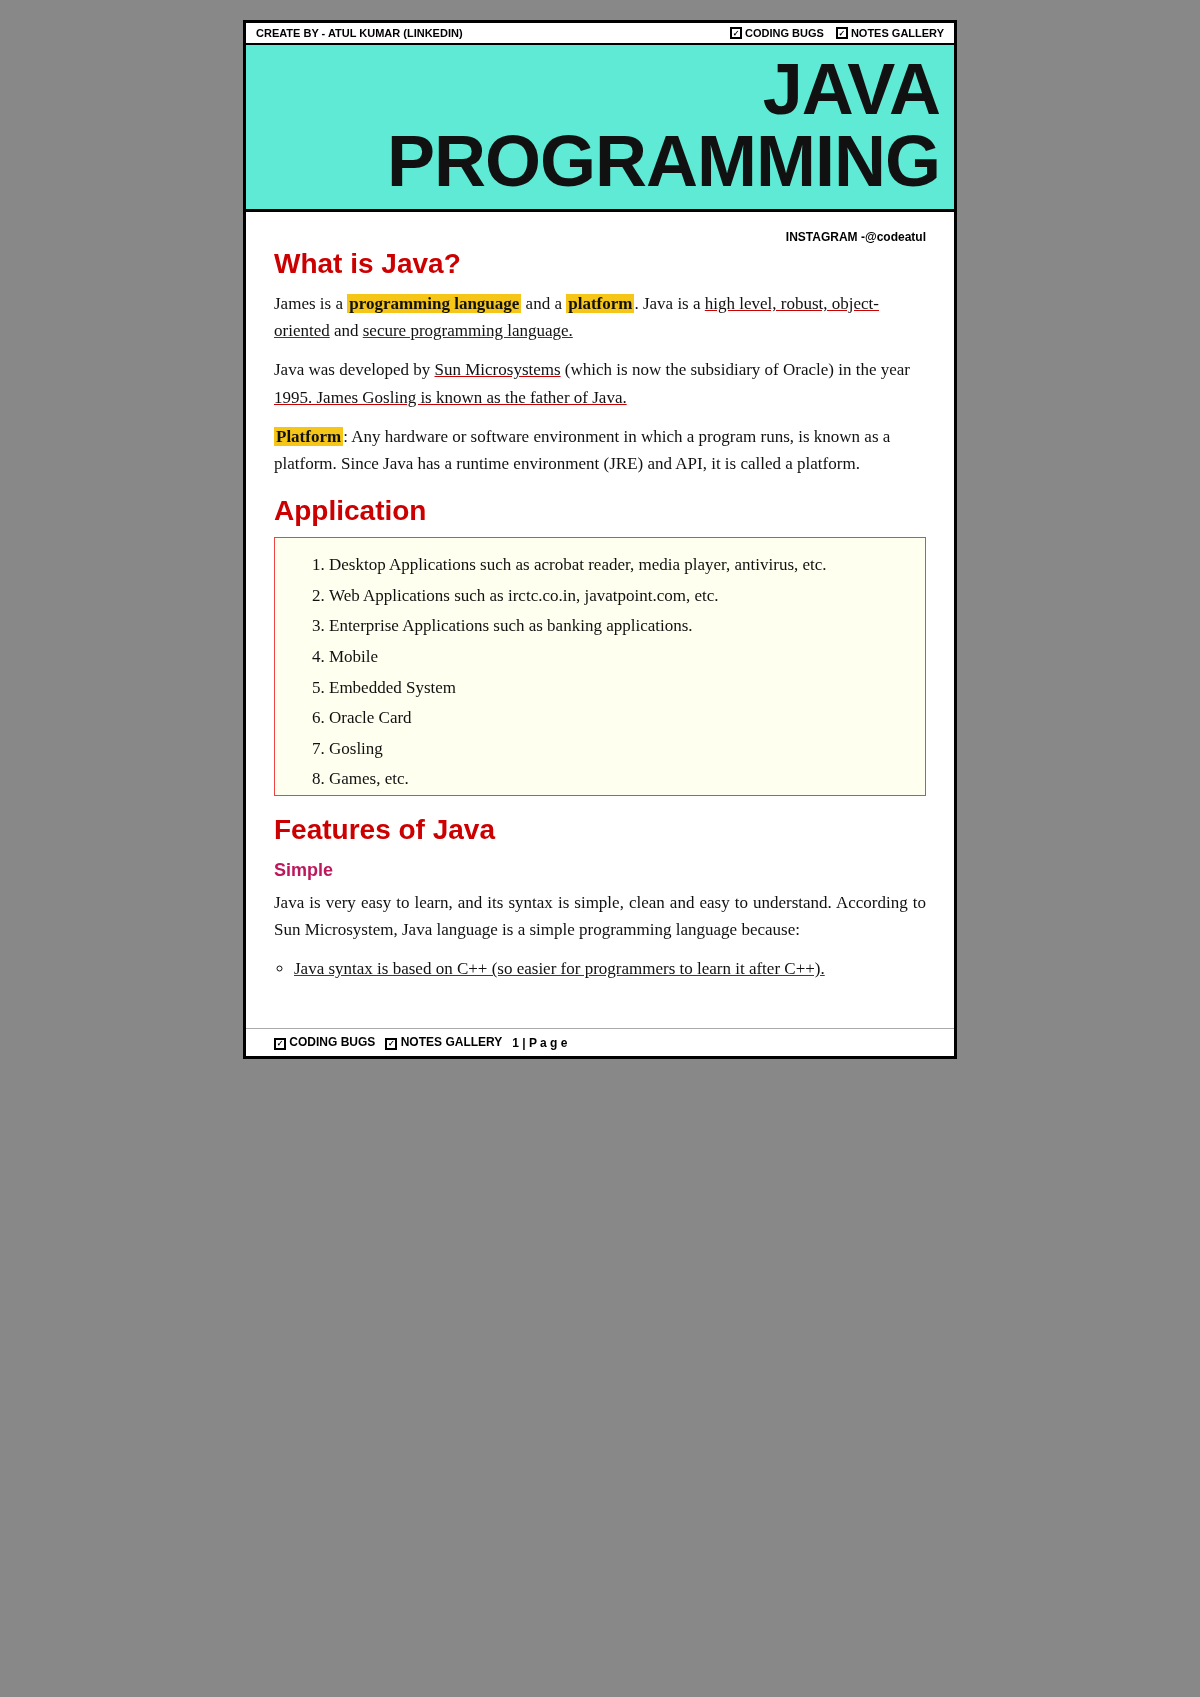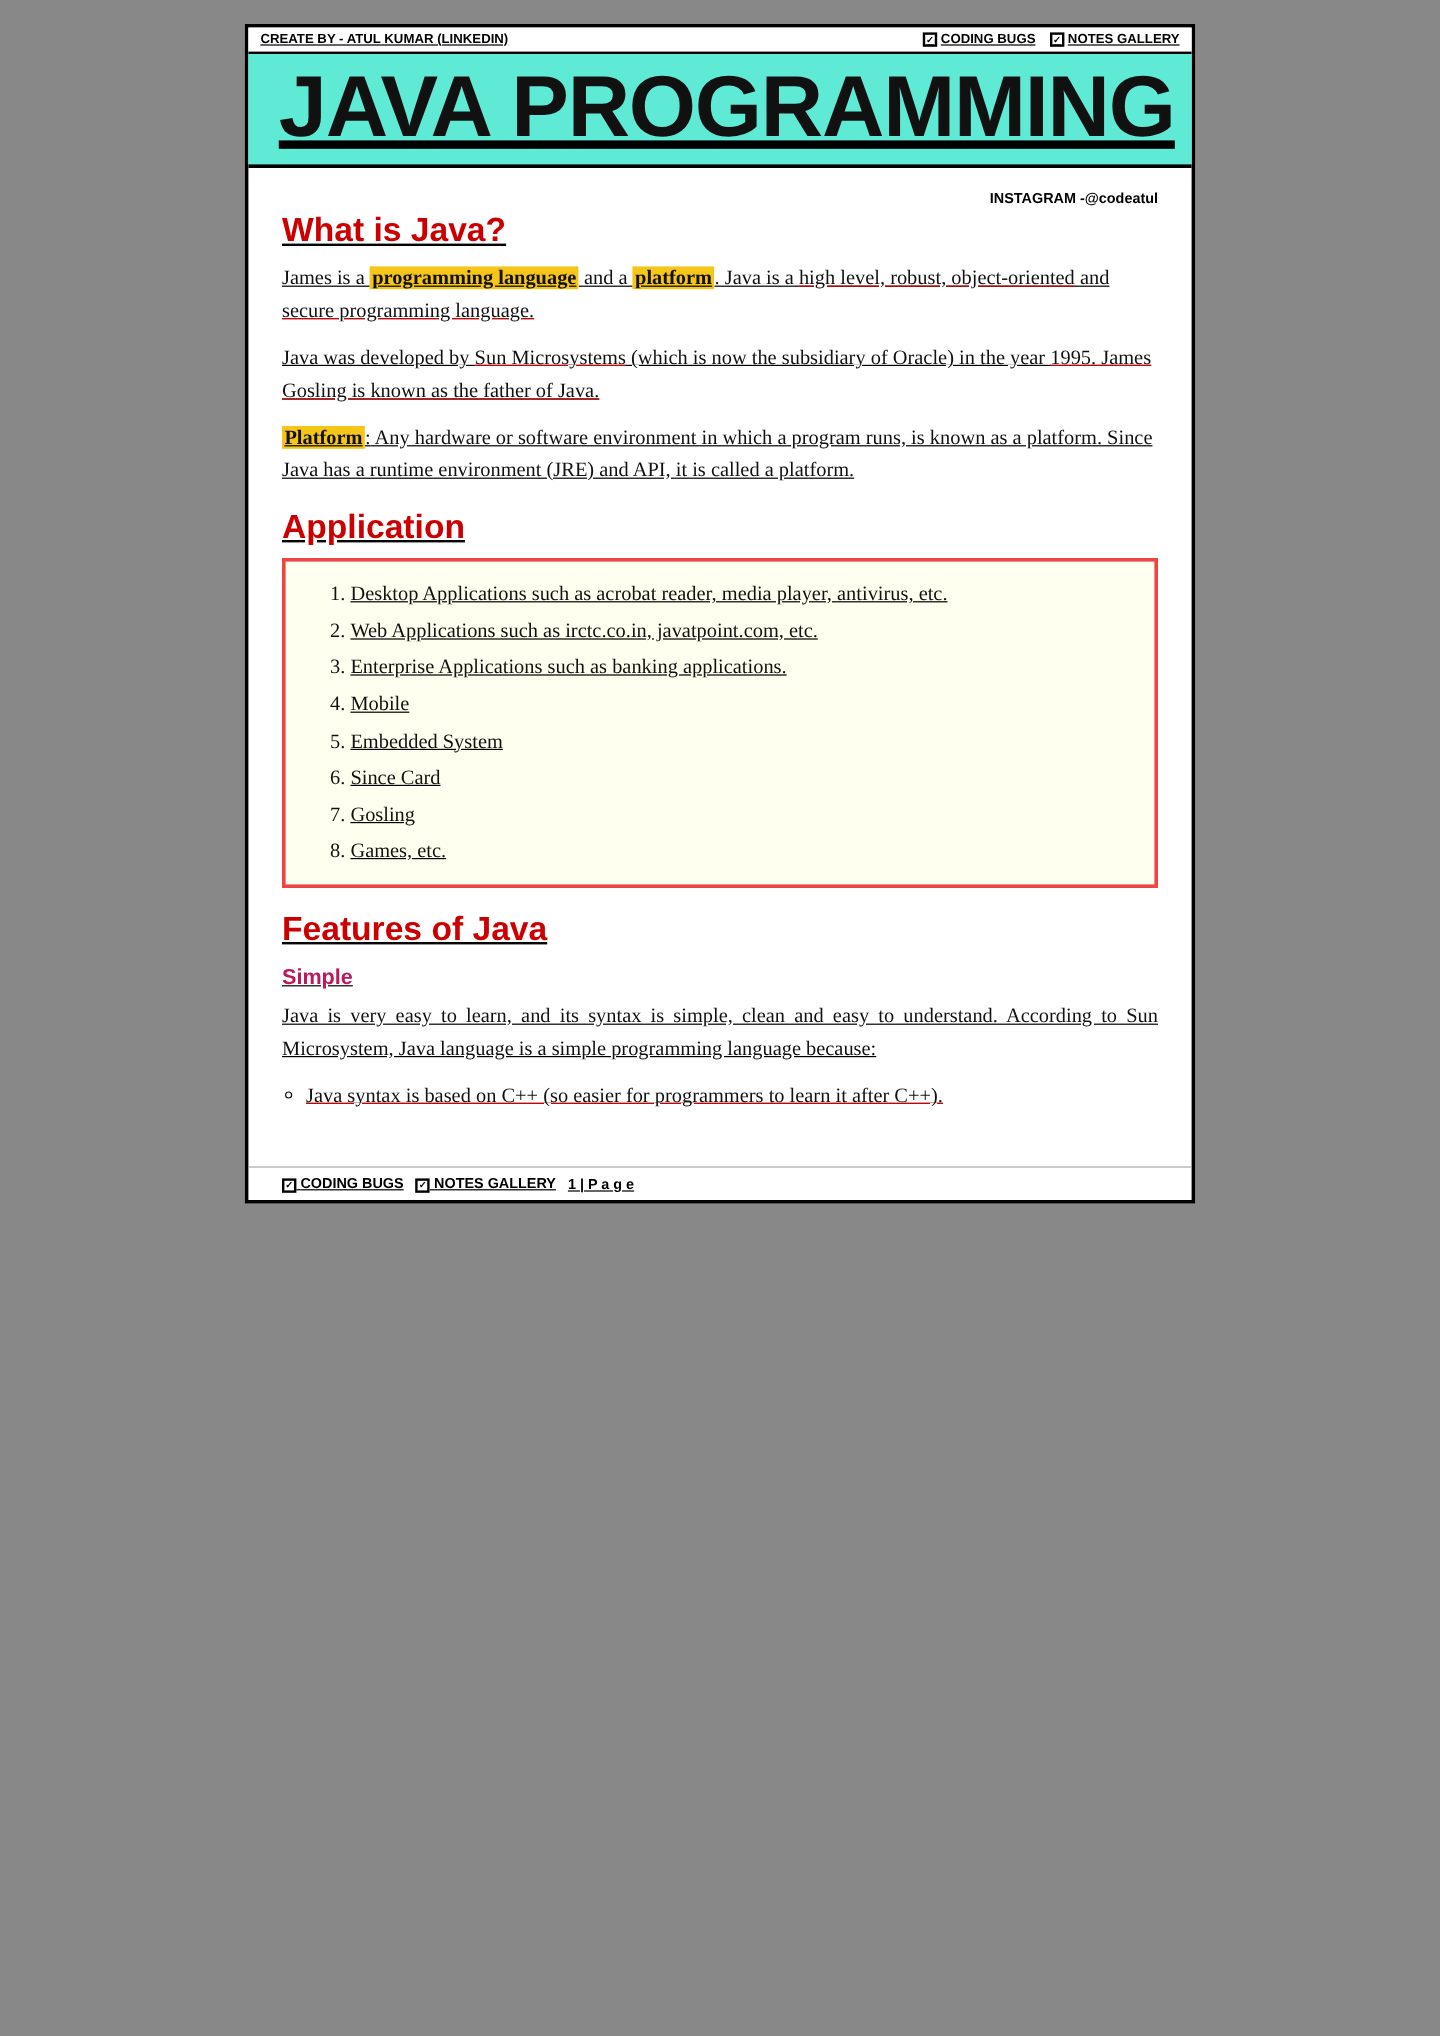--- a/index.html
+++ b/index.html
@@ -4,25 +4,24 @@
   <style>
     * { box-sizing: border-box; margin: 0; padding: 0; }
     body {
       background: #888;
       display: flex;
       justify-content: center;
       padding: 20px;
       font-family: 'Times New Roman', Times, serif;
     }
     .page {
-      width: 792px;
+      width: 714px;
       background: #fff;
       border: 3px solid #000;
       padding: 0;
-      text-decoration: underline;
     }
     
     .header-top {
       display: flex;
       justify-content: space-between;
       align-items: center;
       padding: 4px 10px;
       border-bottom: 2px solid #000;
       background: #fff;
     }
@@ -126,22 +125,22 @@
     }
     
     .platform-label {
       font-weight: bold;
       background-color: #f5c518;
       padding: 0 2px;
     }
     
     .app-list-box {
       background: #fffff0;
-      border: 3px solid #ef4444;
-      padding: 12px 16px 12px 30px;
+      border: 1px solid #ef4444;
+      padding: 12px 16px 0 30px;
       margin-bottom: 14px;
     }
     .app-list-box ol {
       margin: 0;
       padding-left: 24px;
       font-size: 17px;
       line-height: 1.8;
       color: #111;
     }
     
@@ -220,21 +219,21 @@
 
     <h2 class="section-heading">Application</h2>
 
     <div class="app-list-box">
       <ol>
         <li><span>Desktop Applications such as acrobat reader, media player, antivirus, etc.</span></li>
         <li><span>Web Applications such as irctc.co.in, javatpoint.com, etc.</span></li>
         <li><span>Enterprise Applications such as banking applications.</span></li>
         <li><span>Mobile</span></li>
         <li><span>Embedded System</span></li>
-        <li><span>Since Card</span></li>
+        <li><span>Oracle Card</span></li>
         <li><span>Gosling</span></li>
         <li><span>Games, etc.</span></li>
       </ol>
     </div>
 
     <h2 class="section-heading">Features of Java</h2>
 
     <h3 class="sub-heading">Simple</h3>
 
     <p class="body-text-justify">Java is very easy to learn, and its syntax is simple, clean and easy to understand. According to Sun Microsystem, Java language is a simple programming language because:</p>

